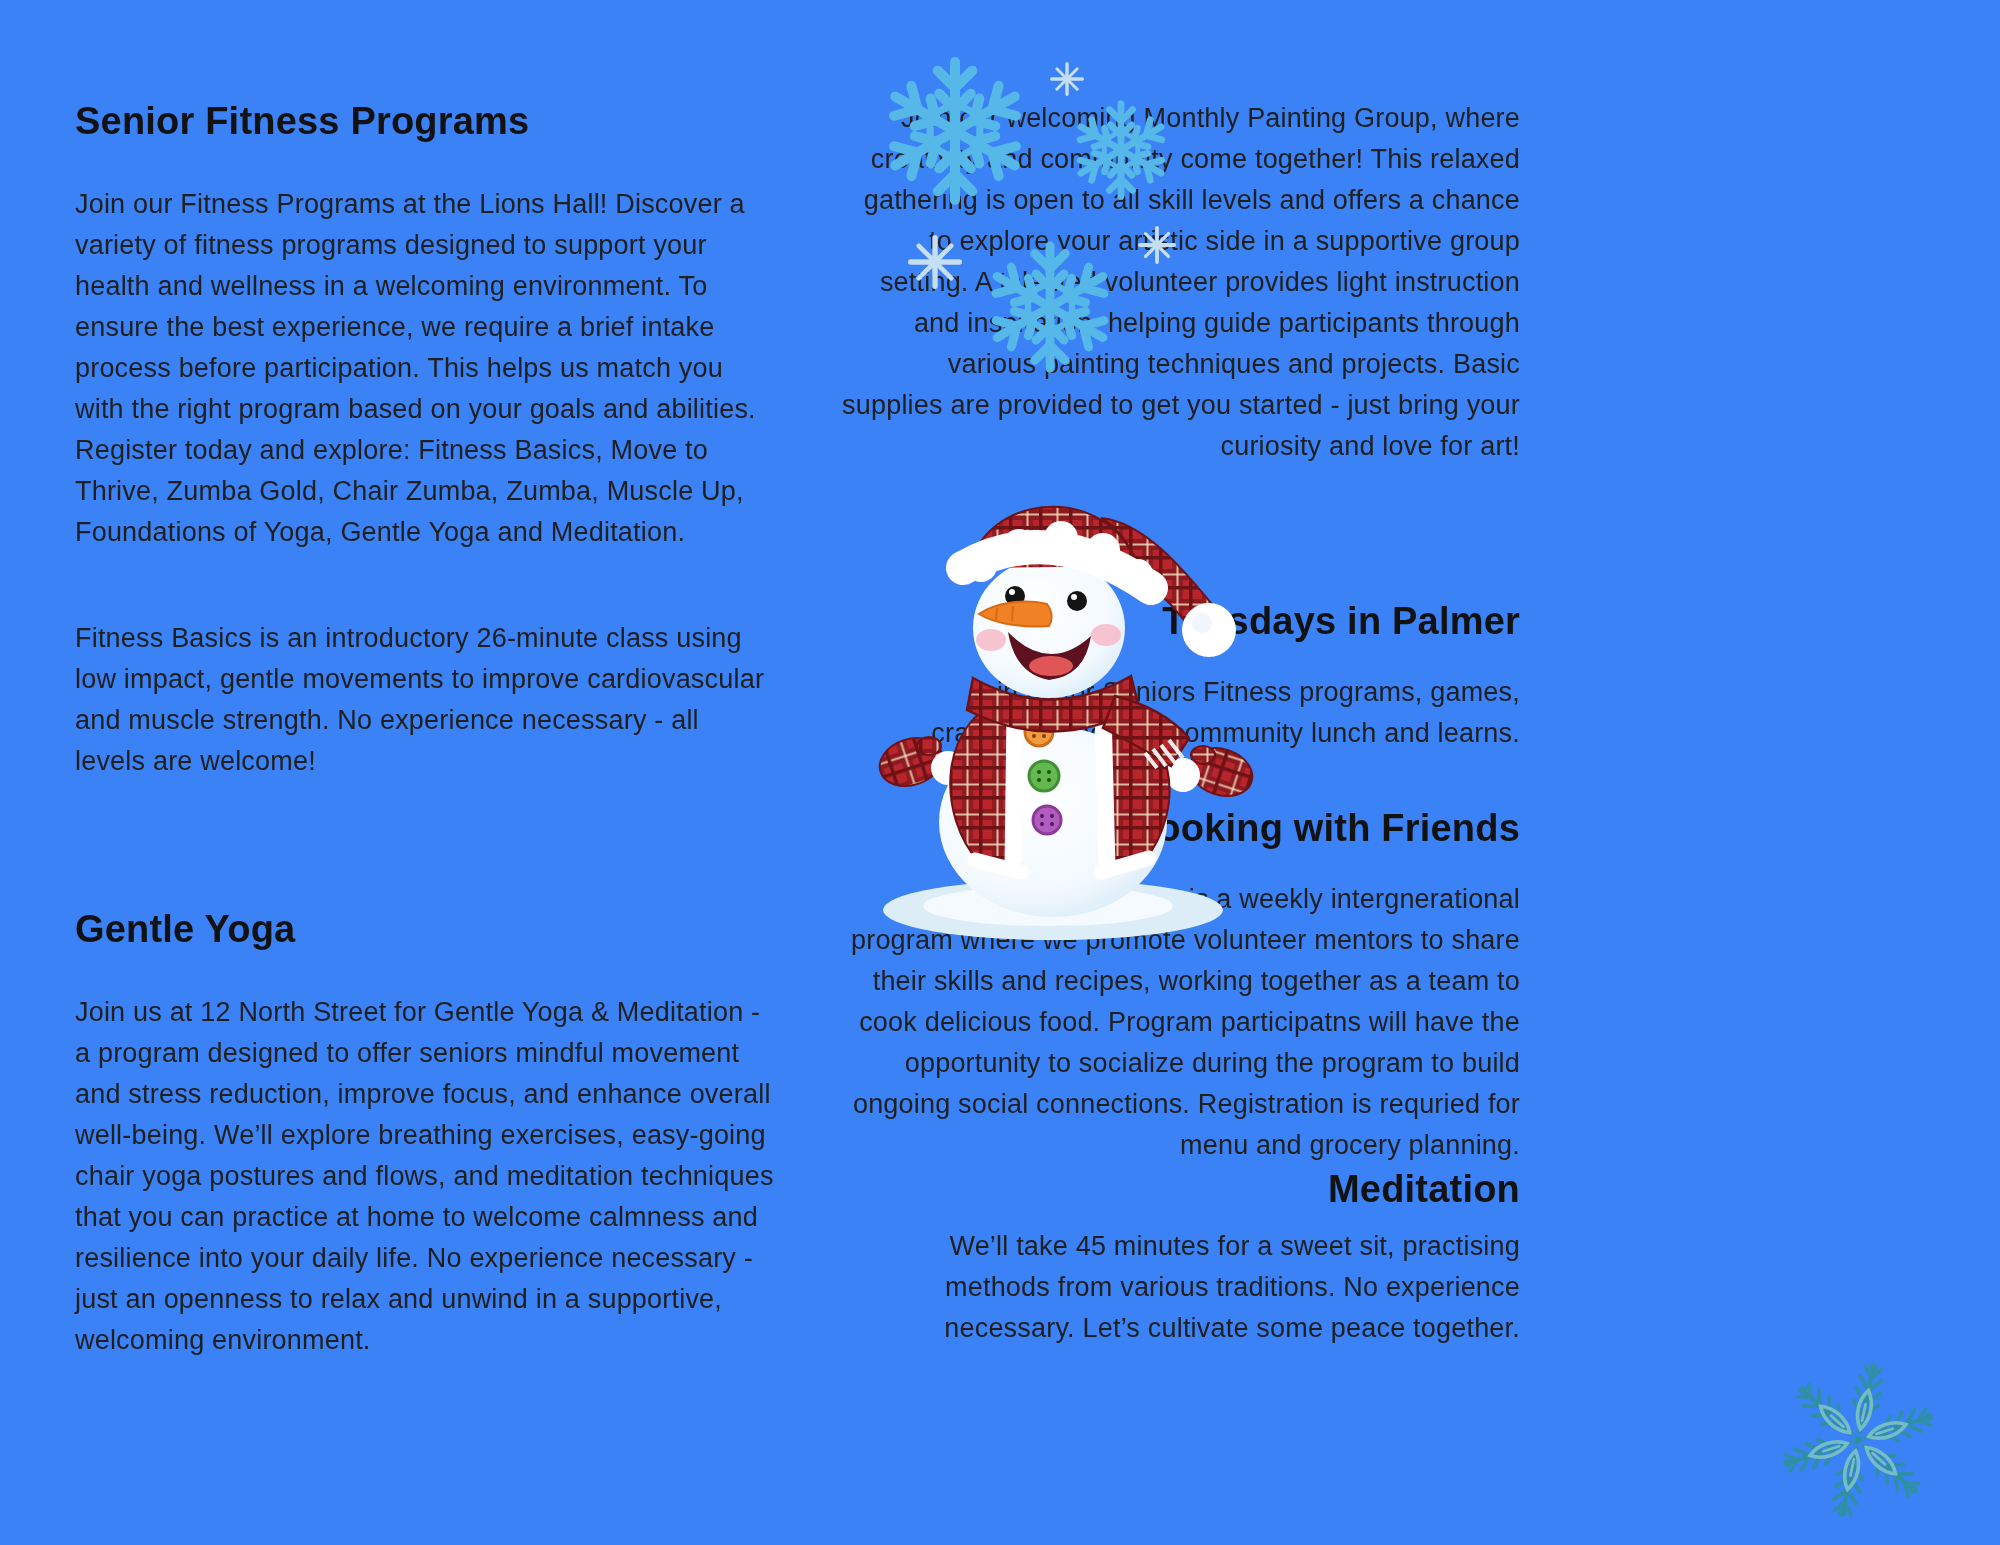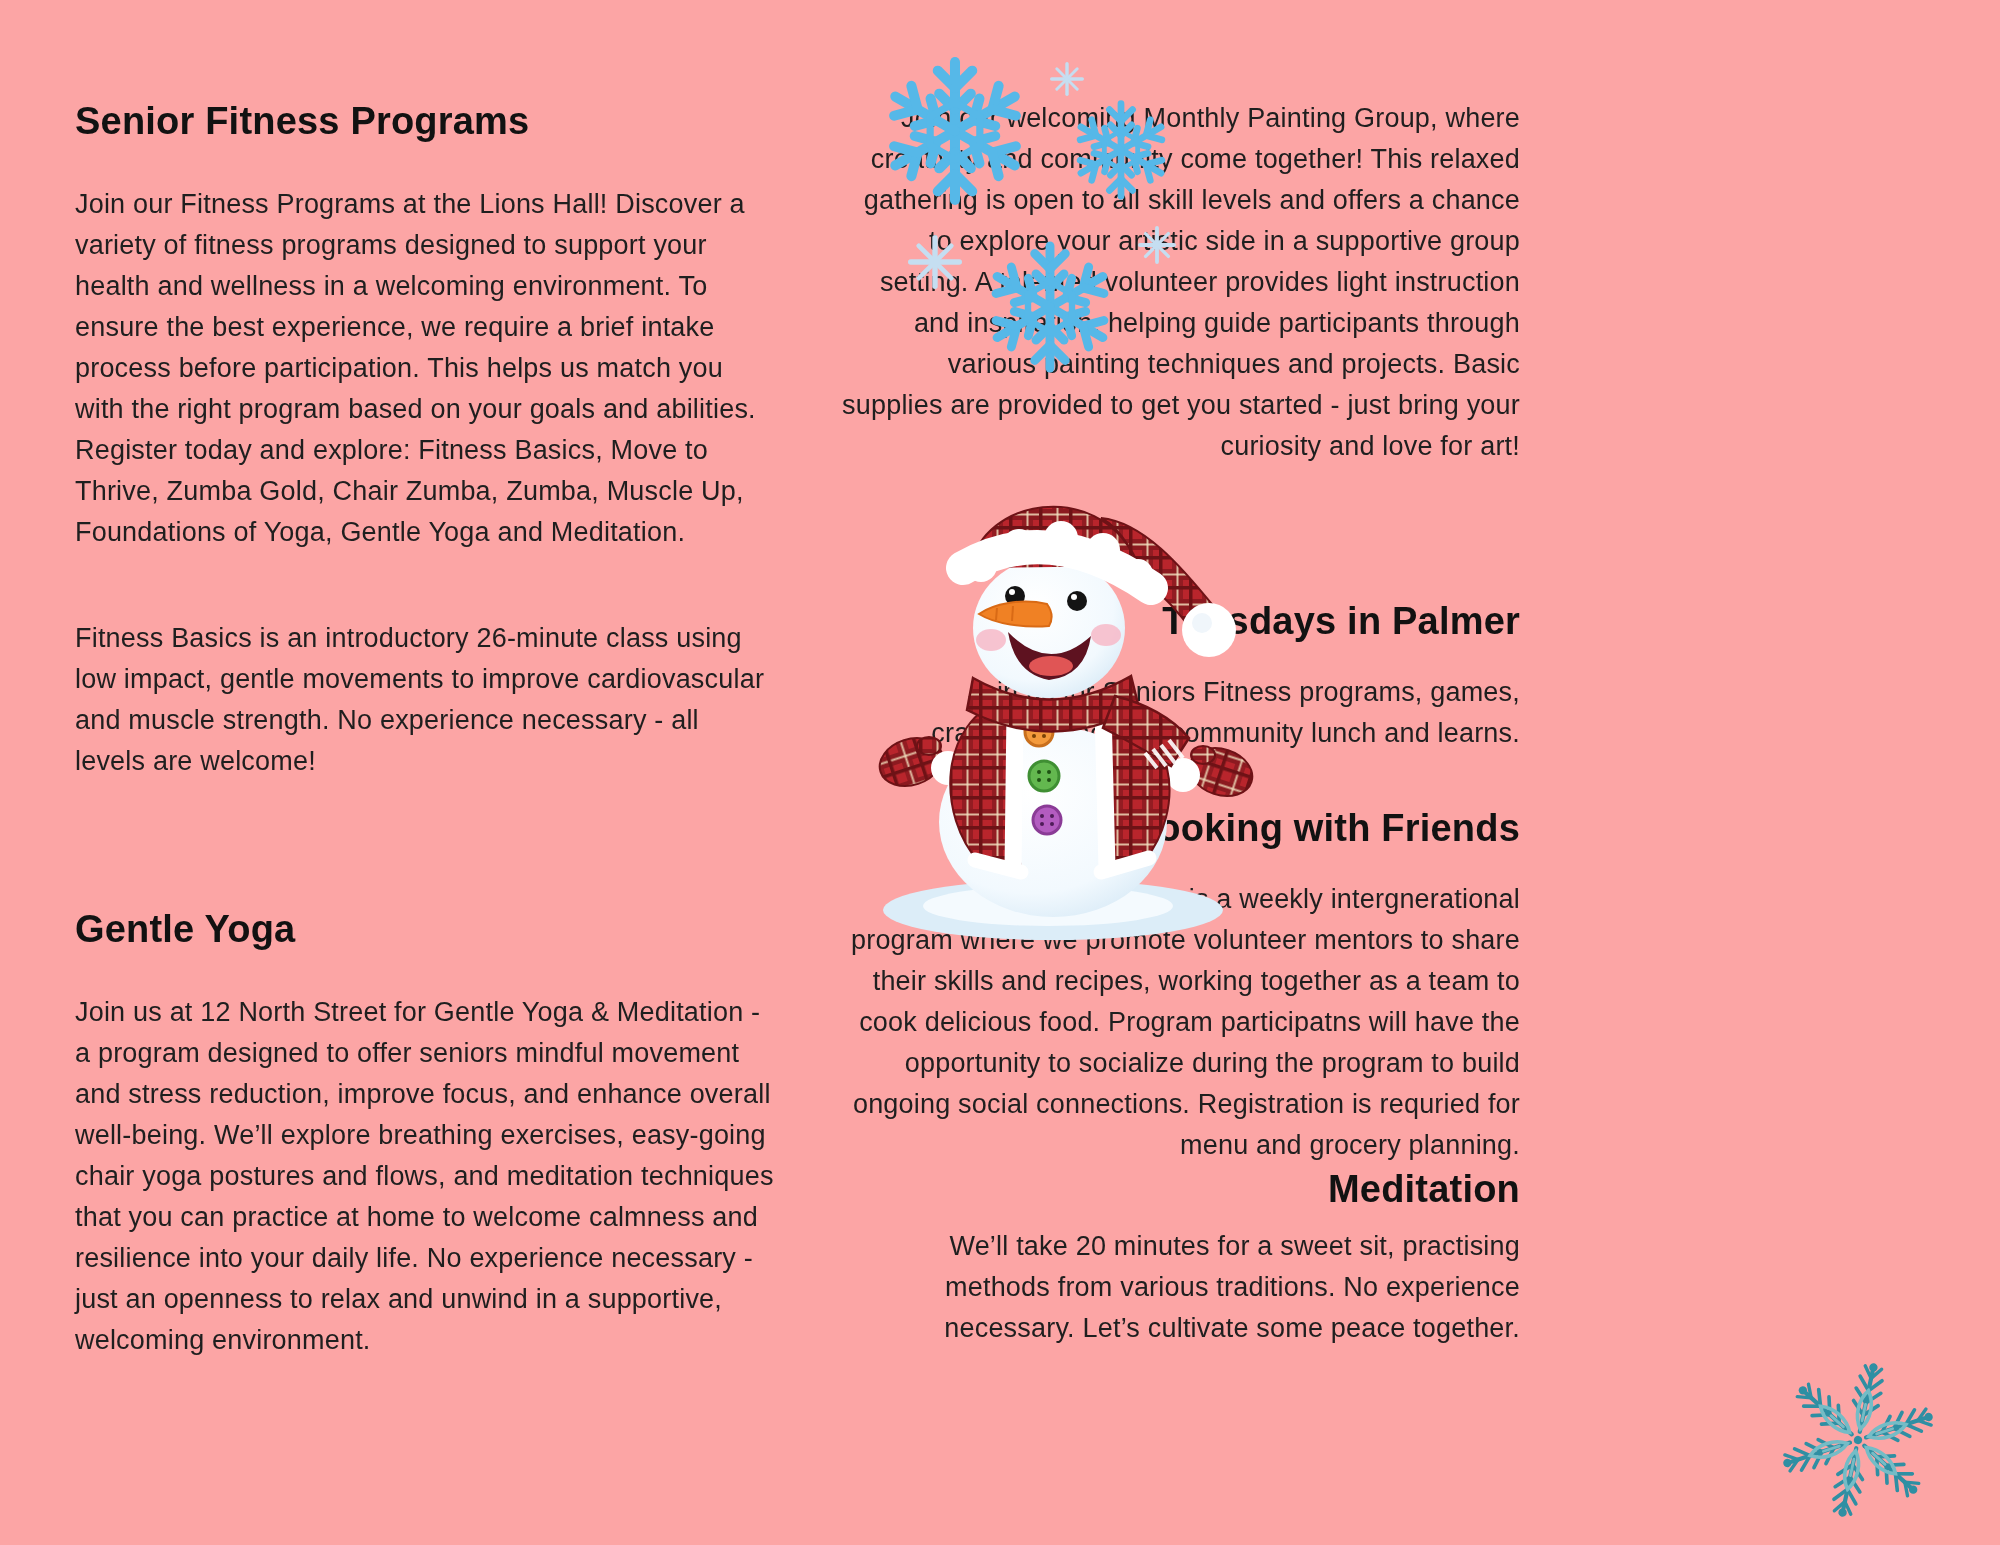--- a/index.html
+++ b/index.html
@@ -1,20 +1,20 @@
 <!DOCTYPE html>
 <html><head>
 <meta charset="utf-8">
 <style>
   html,body{margin:0;padding:0;background:#ffffff;}
   .page{
     position:relative;
     width:2000px;
     height:1545px;
-    background:#fca5a5;
+    background:#3b82f6;
     font-family:"Liberation Sans", sans-serif;
     color:#1e1e1e;
     overflow:hidden;
   }
   .section{position:absolute;}
   .heading{
     font-size:38px;
     font-weight:bold;
     line-height:46px;
     margin:0 0 28px 0;
@@ -157,21 +157,21 @@
     <p class="body">Join us for Seniors Fitness programs, games, crafts, and monthly community lunch and learns.</p>
   </div>
 
   <div class="section align-right" id="sec-cooking">
     <h2 class="heading">Cooking with Friends</h2>
     <p class="body">Cooking with Freinds is a weekly intergnerational program where we promote volunteer mentors to share their skills and recipes, working together as a team to cook delicious food. Program participatns will have the opportunity to socialize during the program to build ongoing social connections. Registration is requried for menu and grocery planning.</p>
   </div>
 
   <div class="section align-right mb14" id="sec-meditation">
     <h2 class="heading">Meditation</h2>
-    <p class="body">We’ll take 20 minutes for a sweet sit, practising methods from various traditions. No experience necessary.  Let’s cultivate some peace together.</p>
+    <p class="body">We’ll take 45 minutes for a sweet sit, practising methods from various traditions. No experience necessary.  Let’s cultivate some peace together.</p>
   </div>
 
 
   <svg class="deco" id="flake-large-top" viewBox="-55 -55 110 110">
     <use href="#flake6" stroke="#56b8e8" width="110" height="110" x="-55" y="-55"></use>
   </svg>
   <svg class="deco" id="flake-medium-top" viewBox="-55 -55 110 110">
     <use href="#flake6" stroke="#56b8e8" width="110" height="110" x="-55" y="-55"></use>
   </svg>
   <svg class="deco" id="flake-large-center" viewBox="-55 -55 110 110">

